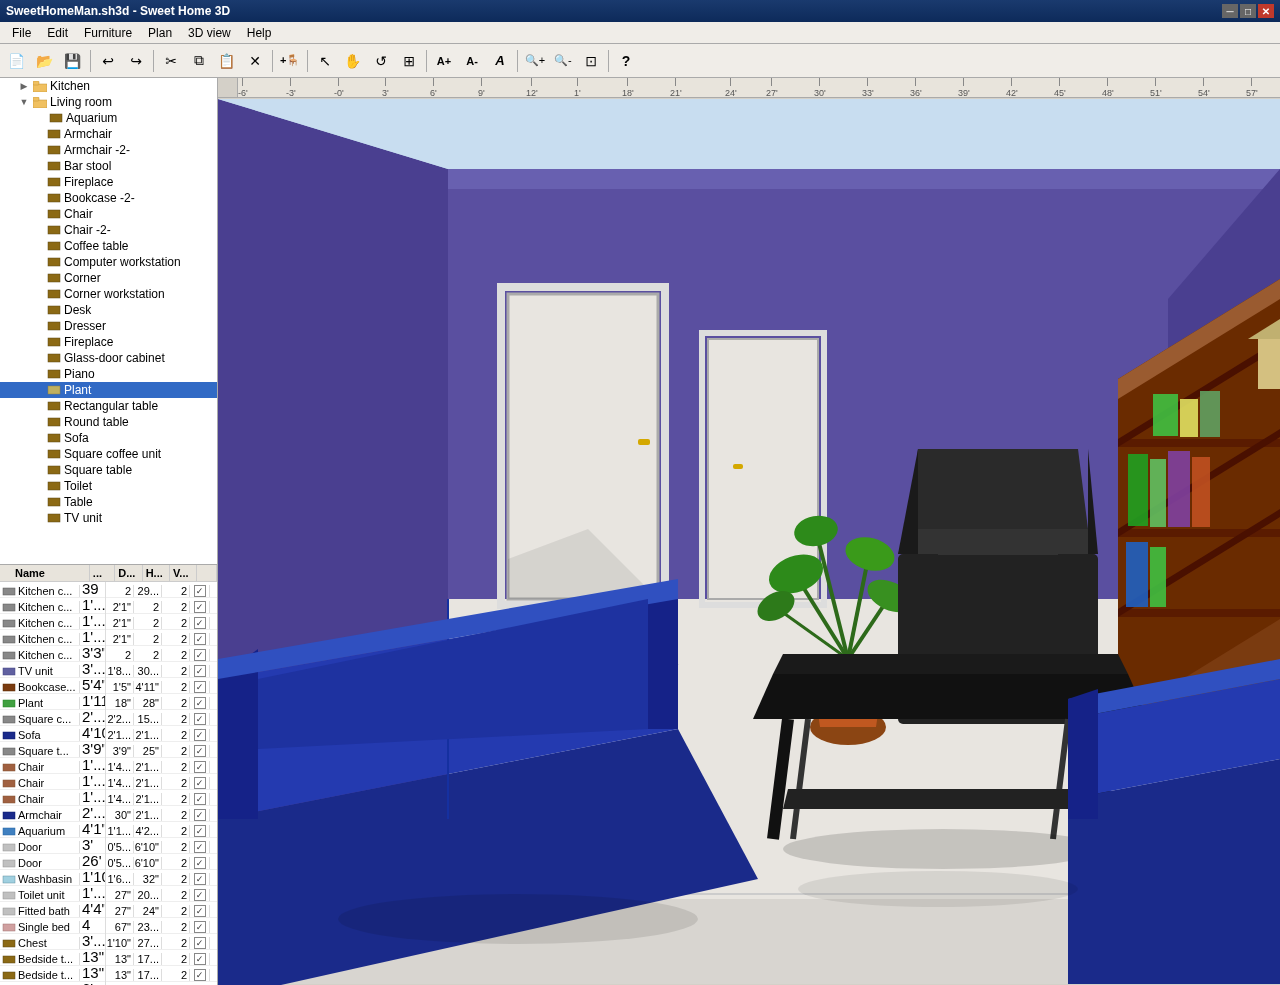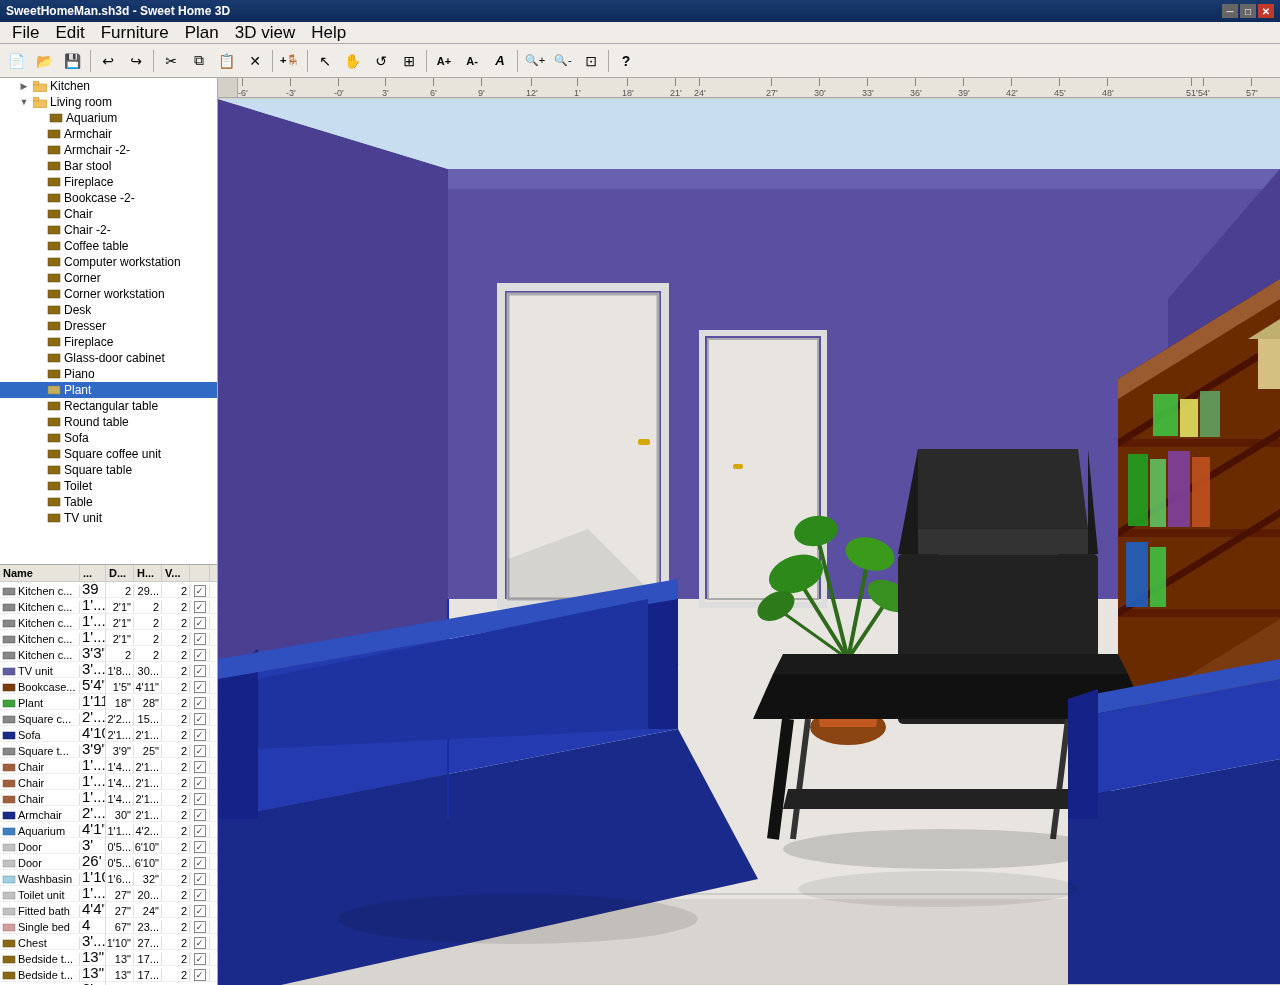--- a/index.html
+++ b/index.html
@@ -28,21 +28,21 @@
     .title-btn.close { background: #c0392b; }
 
     
     #menubar {
       height: 22px;
       background: #f0ede8;
       display: flex;
       align-items: center;
       padding: 0 4px;
       border-bottom: 1px solid #aaa;
-      font-size: 17px;
+      font-size: 12px;
     }
     .menu-item {
       padding: 2px 8px;
       cursor: pointer;
     }
 
     
     #toolbar {
       height: 34px;
       background: #f0ede8;
@@ -108,21 +108,21 @@
     .props-header {
       display: flex;
       background: #e8e4dc;
       border-bottom: 1px solid #ccc;
       font-size: 11px;
       font-weight: bold;
       position: sticky;
       top: 0;
     }
     .props-header .ph { padding: 2px 3px; border-right: 1px solid #ccc; cursor: pointer; }
-    .ph-name { width: 80px; }
+    .ph-name { width: 80px; margin-left: 12px; }
     .ph-dots { width: 26px; }
     .ph-d { width: 28px; }
     .ph-h { width: 28px; }
     .ph-v { width: 28px; }
     .ph-c { width: 20px; }
 
     .props-row {
       display: flex;
       align-items: flex-end;
       height: 16px;
@@ -889,21 +889,21 @@
             <div class="label">1'</div>
           </div>
         <div class="ruler-mark" style="left:384px;">
             <div class="tick"></div>
             <div class="label">18'</div>
           </div>
         <div class="ruler-mark" style="left:432px;">
             <div class="tick"></div>
             <div class="label">21'</div>
           </div>
-        <div class="ruler-mark" style="left:456px;">
+        <div class="ruler-mark" style="left:487px;">
             <div class="tick"></div>
             <div class="label">24'</div>
           </div>
         <div class="ruler-mark" style="left:528px;">
             <div class="tick"></div>
             <div class="label">27'</div>
           </div>
         <div class="ruler-mark" style="left:576px;">
             <div class="tick"></div>
             <div class="label">30'</div>
@@ -925,21 +925,21 @@
             <div class="label">42'</div>
           </div>
         <div class="ruler-mark" style="left:816px;">
             <div class="tick"></div>
             <div class="label">45'</div>
           </div>
         <div class="ruler-mark" style="left:864px;">
             <div class="tick"></div>
             <div class="label">48'</div>
           </div>
-        <div class="ruler-mark" style="left:912px;margin-left:36px;">
+        <div class="ruler-mark" style="left:912px;">
             <div class="tick"></div>
             <div class="label">51'</div>
           </div>
         <div class="ruler-mark" style="left:960px;justify-content:space-between;">
             <div class="tick"></div>
             <div class="label">54'</div>
           </div>
         <div class="ruler-mark" style="left:1008px;">
             <div class="tick"></div>
             <div class="label">57'</div>

